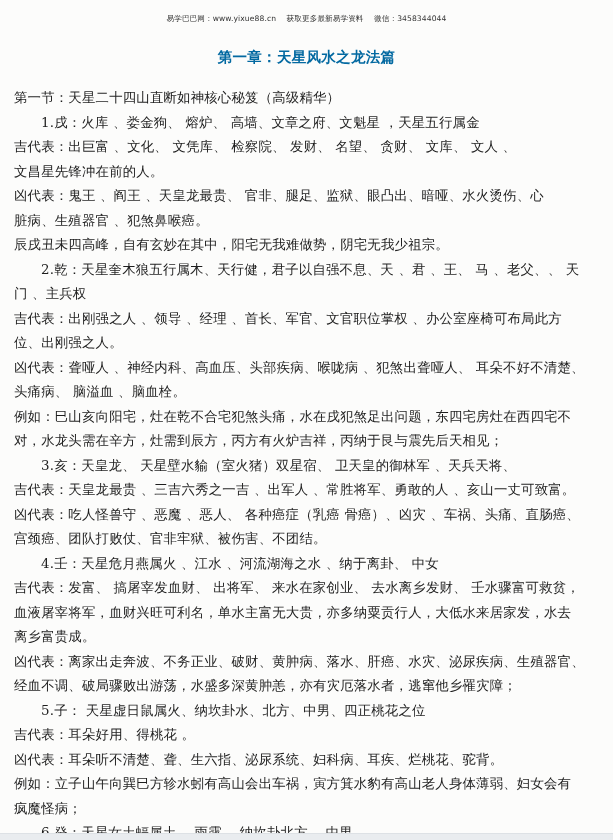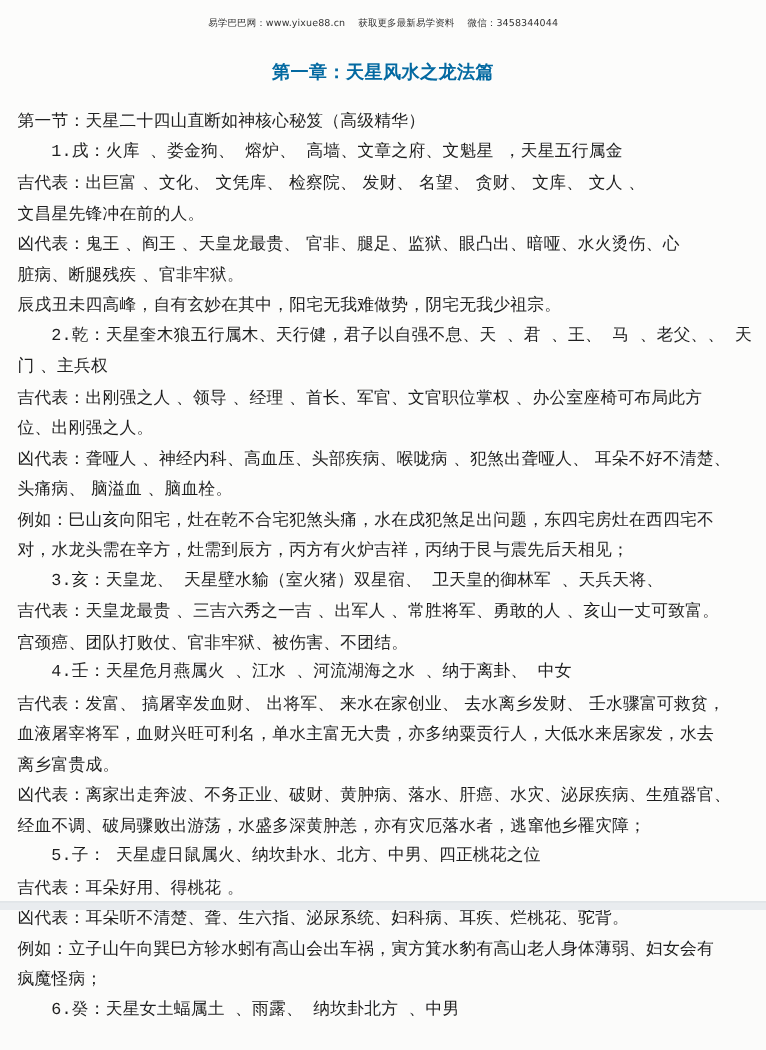--- a/index.html
+++ b/index.html
@@ -6,21 +6,21 @@
       margin: 0;
       padding: 0;
       width: 613px;
       height: 840px;
       overflow: hidden;
       background: #fbfbfa;
     }
     .page {
       position: relative;
       width: 613px;
-      height: 728px;
+      height: 840px;
       background: #fcfcfb;
       color: #1e1e1e;
       font-family: "DejaVu Serif", "Liberation Serif", serif;
     }
     .watermark {
       position: absolute;
       top: 14px;
       left: 0;
       width: 613px;
       text-align: center;
@@ -48,21 +48,21 @@
       left: 14px;
       width: 592px;
     }
     .line {
       height: 24.5px;
       line-height: 24.5px;
       font-size: 13.4px;
       white-space: nowrap;
       letter-spacing: 0.2px;
     }
-    .line.indent { padding-left: 27px; font-family: Liberation Mono, monospace; }
+    .line.indent { padding-left: 27px; }
     .bottom-strip {
       position: absolute;
       left: 0;
       bottom: 0;
       width: 613px;
       height: 6px;
       background: #e9ecef;
       border-top: 1px solid #dde1e5;
     }
   </style>
@@ -77,32 +77,33 @@
   </div>
 
   <div class="chapter-title">第一章：天星风水之龙法篇</div>
 
   <div class="body" id="body">
       <div class="line">第一节：天星二十四山直断如神核心秘笈（高级精华）</div>
       <div class="line indent">1.戌：火库 、娄金狗、 熔炉、 高墙、文章之府、文魁星 ，天星五行属金</div>
       <div class="line">吉代表：出巨富 、文化、 文凭库、 检察院、 发财、 名望、 贪财、 文库、 文人 、</div>
       <div class="line">文昌星先锋冲在前的人。</div>
       <div class="line">凶代表：鬼王 、阎王 、天皇龙最贵、 官非、腿足、监狱、眼凸出、暗哑、水火烫伤、心</div>
-      <div class="line">脏病、断腿残疾 、官非牢狱。</div>
+      <div class="line">脏病、生殖器官 、犯煞鼻喉癌。</div>
       <div class="line">辰戌丑未四高峰，自有玄妙在其中，阳宅无我难做势，阴宅无我少祖宗。</div>
       <div class="line indent">2.乾：天星奎木狼五行属木、天行健，君子以自强不息、天 、君 、王、 马 、老父、、 天</div>
       <div class="line">门 、主兵权</div>
       <div class="line">吉代表：出刚强之人 、领导 、经理 、首长、军官、文官职位掌权 、办公室座椅可布局此方</div>
       <div class="line">位、出刚强之人。</div>
       <div class="line">凶代表：聋哑人 、神经内科、高血压、头部疾病、喉咙病 、犯煞出聋哑人、 耳朵不好不清楚、</div>
       <div class="line">头痛病、 脑溢血 、脑血栓。</div>
       <div class="line">例如：巳山亥向阳宅，灶在乾不合宅犯煞头痛，水在戌犯煞足出问题，东四宅房灶在西四宅不</div>
       <div class="line">对，水龙头需在辛方，灶需到辰方，丙方有火炉吉祥，丙纳于艮与震先后天相见；</div>
       <div class="line indent">3.亥：天皇龙、 天星壁水貐（室火猪）双星宿、 卫天皇的御林军 、天兵天将、</div>
       <div class="line">吉代表：天皇龙最贵 、三吉六秀之一吉 、出军人 、常胜将军、勇敢的人 、亥山一丈可致富。</div>
+      <div class="line">凶代表：吃人怪兽守 、恶魔 、恶人、 各种癌症（乳癌 骨癌）、凶灾 、车祸、头痛、直肠癌、</div>
       <div class="line">宫颈癌、团队打败仗、官非牢狱、被伤害、不团结。</div>
       <div class="line indent">4.壬：天星危月燕属火 、江水 、河流湖海之水 、纳于离卦、 中女</div>
       <div class="line">吉代表：发富、 搞屠宰发血财、 出将军、 来水在家创业、 去水离乡发财、 壬水骤富可救贫，</div>
       <div class="line">血液屠宰将军，血财兴旺可利名，单水主富无大贵，亦多纳粟贡行人，大低水来居家发，水去</div>
       <div class="line">离乡富贵成。</div>
       <div class="line">凶代表：离家出走奔波、不务正业、破财、黄肿病、落水、肝癌、水灾、泌尿疾病、生殖器官、</div>
       <div class="line">经血不调、破局骤败出游荡，水盛多深黄肿恙，亦有灾厄落水者，逃窜他乡罹灾障；</div>
       <div class="line indent">5.子： 天星虚日鼠属火、纳坎卦水、北方、中男、四正桃花之位</div>
       <div class="line">吉代表：耳朵好用、得桃花 。</div>
       <div class="line">凶代表：耳朵听不清楚、聋、生六指、泌尿系统、妇科病、耳疾、烂桃花、驼背。</div>

